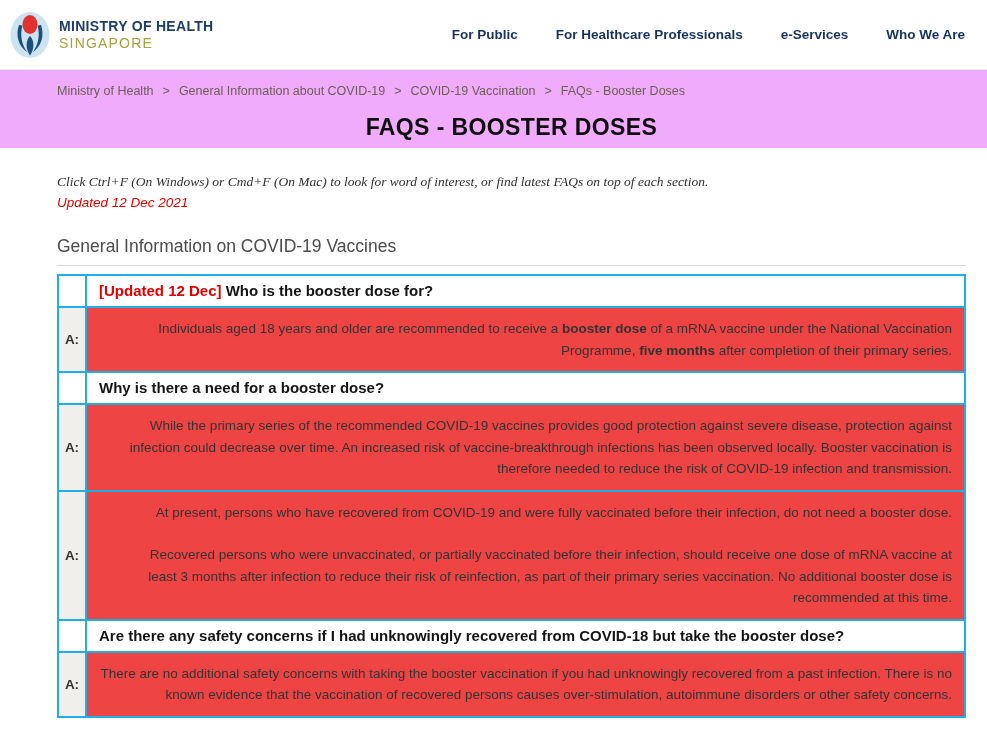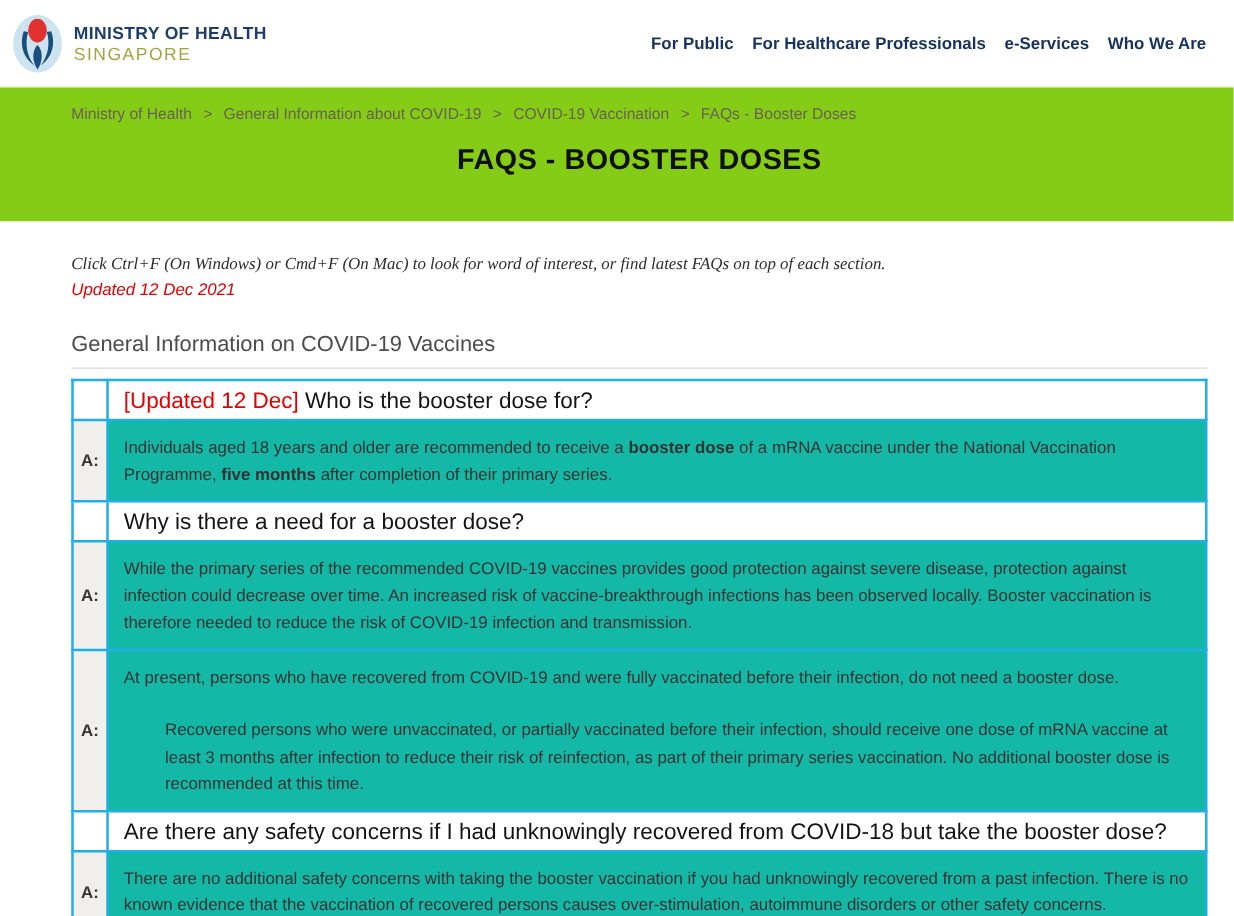--- a/index.html
+++ b/index.html
@@ -14,26 +14,26 @@
   .header {
     height:70px; background:#fff;
     display:flex; align-items:center; justify-content:space-between;
     padding:0 22px 0 10px;
     border-bottom:1px solid #f0ece6;
   }
   .logo-wrap { display:flex; align-items:center; gap:9px; cursor:pointer; }
   .logo-text { display:flex; flex-direction:column; line-height:1.15; }
   .logo-line1 { color:#1d3d6b; font-weight:bold; font-size:14px; letter-spacing:.3px; }
   .logo-line2 { color:#a3a33f; font-size:14px; letter-spacing:1.2px; }
-  .nav { display:flex; gap:15px; align-items:center; }
+  .nav { display:flex; gap:38px; align-items:center; }
   .nav a { color:#17325f; font-weight:bold; font-size:13.5px; text-decoration:none; }
 
   
   .hero {
-    height:107px; background:#84cc16;
+    height:78px; background:#f0abfc;
     padding:14px 21px 4px 57px;
   }
   .breadcrumb { font-size:12.5px; color:#6a6054; }
   .breadcrumb .crumb { cursor:pointer; }
   .breadcrumb .sep { margin:0 9px; color:#6a6054; }
   .hero-title {
     text-align:center; margin-top:16px;
     font-size:23px; font-weight:bold; color:#0f0f0f; letter-spacing:.4px;
   }
 
@@ -42,31 +42,31 @@
   .note { font-style:italic; font-size:13.5px; color:#2e2e2e; margin-top:26px;font-family:Liberation Serif, serif; }
   .updated { font-style:italic; font-size:13.5px; color:#e30000; margin-top:5px; }
   .section-heading { font-size:17.5px; font-weight:400; color:#4b4b4b; margin-top:26px; }
   .rule { border:none; border-top:1px solid #d9d9d9; margin:8px 0 8px 0; }
 
   
   table.faq { border-collapse:collapse; width:909px; table-layout:fixed; }
   .faq td { border:2px solid #20aee6; vertical-align:middle; }
   .faq .q-left  { width:28px; background:#fff; }
   .faq .q-cell  {
-    background:#fff; font-weight:normal; font-size:18px; color:#141414;
+    background:#fff; font-weight:bold; font-size:15px; color:#141414;
     padding:7px 12px; line-height:16px;
   }
   .faq .q-cell .tag { color:#e30000; }
   .faq .a-left  {
     background:#f1efeb; text-align:center;
     font-weight:bold; font-size:13.5px; color:#333;
   }
   .faq .a-cell  {
-    background:#14b8a6; font-size:13.5px; color:#333;
-    padding:10px 12px; line-height:21.5px;
+    background:#ef4444; font-size:13.5px; color:#333;
+    padding:10px 12px; line-height:21.5px;text-align:right;
   }
   .faq .a-cell p { margin:0; }
   .faq .a-cell p + p { margin-top:21px;margin-left:33px; }
 </style>
 </head>
 <body>
 
 <div class="header">
   <div class="logo-wrap">
     <span style="display:inline-block;width:40px;height:48px;">

